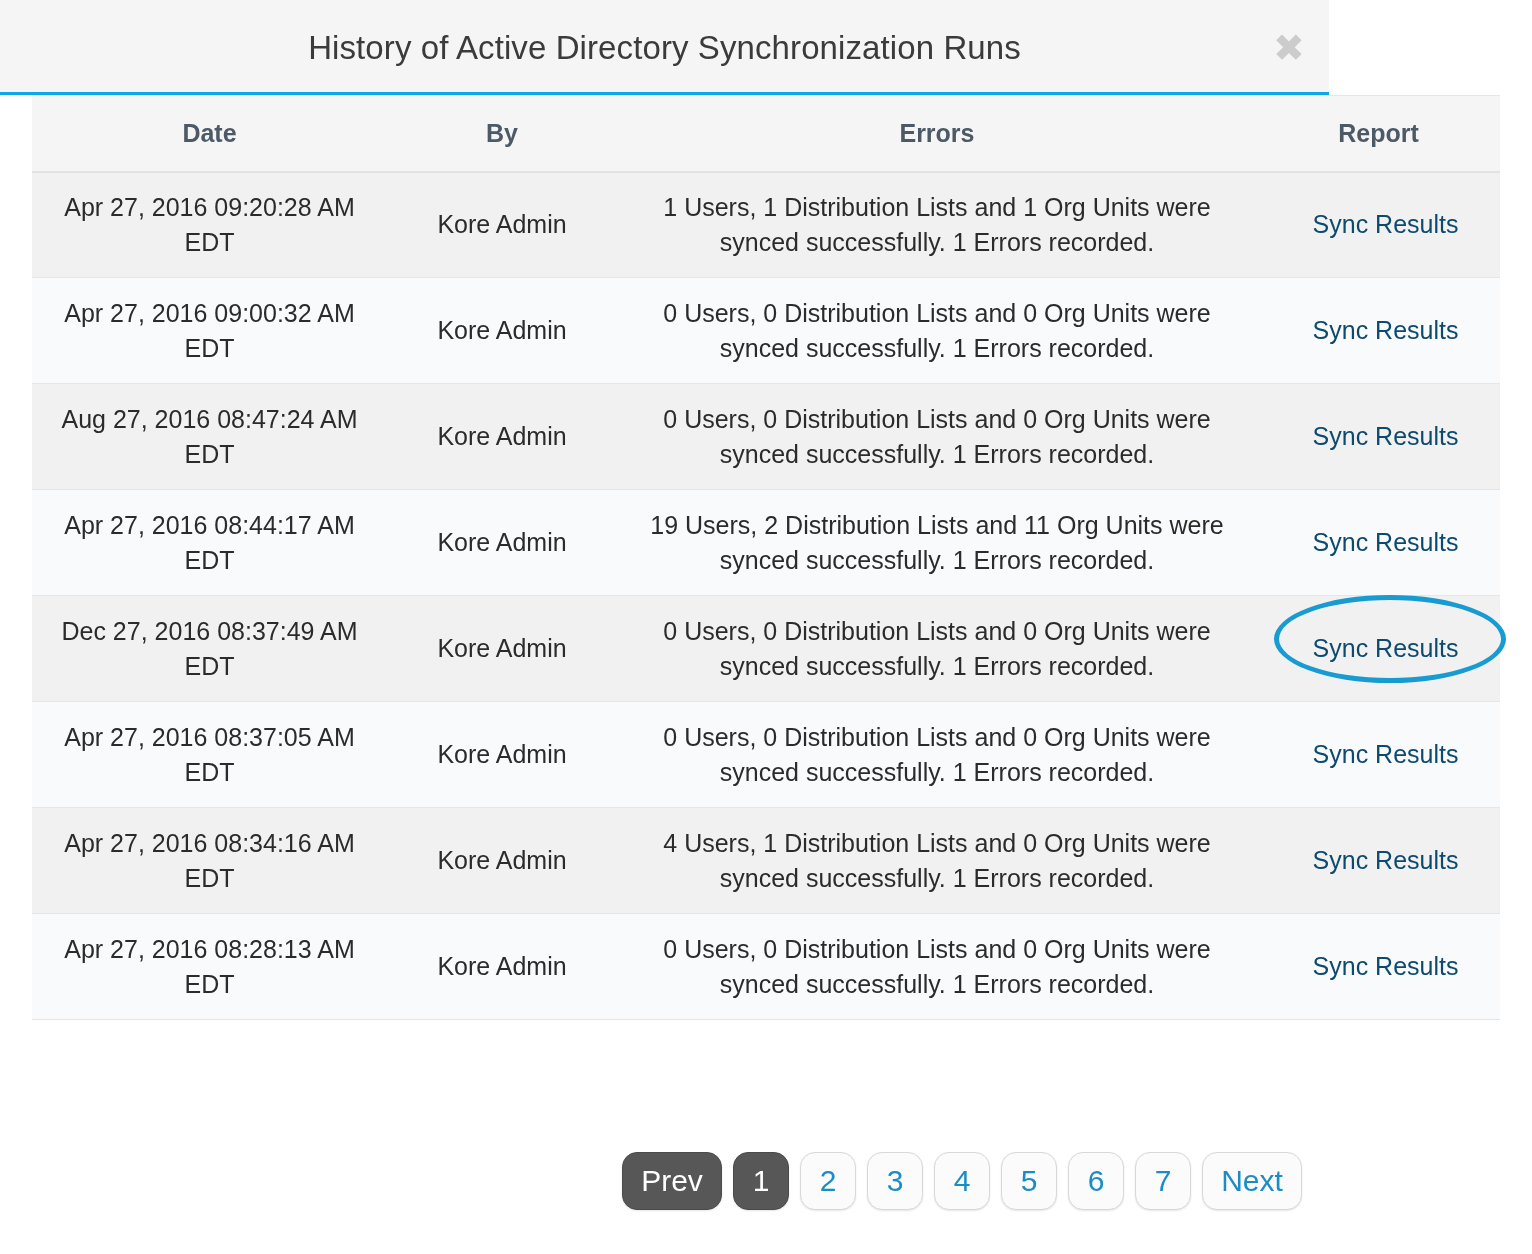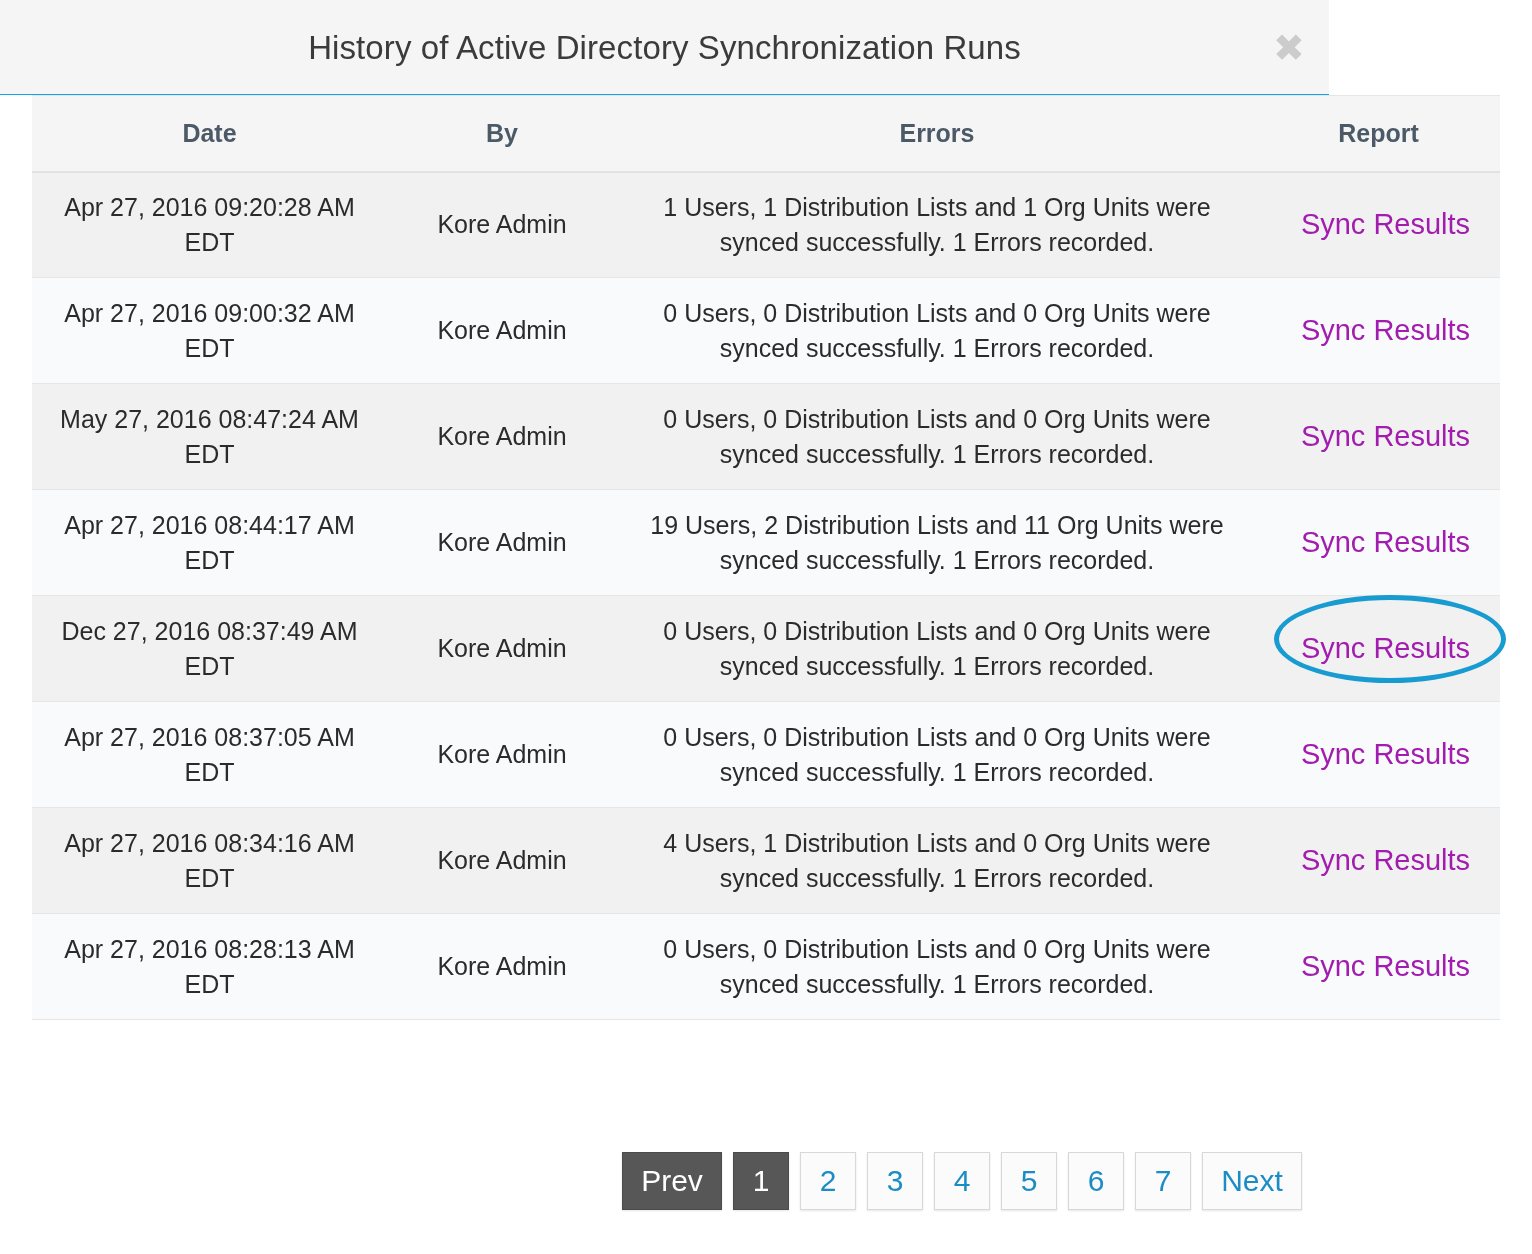--- a/index.html
+++ b/index.html
@@ -18,21 +18,21 @@
     height: 1254px;
     background: #ffffff;
   }
 
   
   .modal-header {
     position: relative;
     width: 1329px;
     height: 95px;
     background: #f5f5f5;
-    border-bottom: 1px solid #0ea5e9;
+    border-bottom: 3px solid #0ea5e9;
   }
   .modal-title {
     position: absolute;
     left: 0;
     right: 0;
     top: 28px;
     text-align: center;
     font-size: 33px;
     font-weight: 400;
     color: #3b3b3b;
@@ -99,23 +99,23 @@
     border-bottom: 1px solid #e6e6e6;
   }
 
   .history-table tbody tr.odd  td { background: #f1f1f1; }
   .history-table tbody tr.even td { background: #f9fafb; }
 
   .cell-date { padding-left: 18px !important; padding-right: 18px !important; }
   .cell-summary { padding-left: 16px !important; padding-right: 16px !important; }
 
   .sync-link {
-    color: #a21caf;
+    color: #0c4a6e;
     text-decoration: none;
-    font-size: 29px;
+    font-size: 25px;
     cursor: pointer;
     margin-left: 14px;
   }
 
   
   .highlight-ellipse {
     position: absolute;
     left: 1274px;
     top: 500px;
     width: 232px;
@@ -132,21 +132,21 @@
     right: 46px;
     bottom: 44px;
     display: flex;
     gap: 11px;
     align-items: flex-start;
   }
   .page-btn {
     min-width: 56px;
     height: 58px;
     padding: 0 14px;
-    border-radius: 0;
+    border-radius: 15px;
     font-size: 30px;
     line-height: 56px;
     text-align: center;
     cursor: pointer;
     user-select: none;
     border: 1px solid #d8d8d8;
     background: #fbfbfb;
     color: #1b8dc4;
     box-shadow: 0 1px 2px rgba(0,0,0,0.10);
     font-family: "Liberation Sans", sans-serif;
@@ -192,21 +192,21 @@
             <td class="cell-summary">1 Users, 1 Distribution Lists and 1 Org Units were synced successfully. 1 Errors recorded.</td>
             <td><a class="sync-link">Sync Results</a></td>
           </tr>
           <tr class="even">
             <td class="cell-date">Apr 27, 2016 09:00:32 AM EDT</td>
             <td>Kore Admin</td>
             <td class="cell-summary">0 Users, 0 Distribution Lists and 0 Org Units were synced successfully. 1 Errors recorded.</td>
             <td><a class="sync-link">Sync Results</a></td>
           </tr>
           <tr class="odd">
-            <td class="cell-date">May 27, 2016 08:47:24 AM EDT</td>
+            <td class="cell-date">Aug 27, 2016 08:47:24 AM EDT</td>
             <td>Kore Admin</td>
             <td class="cell-summary">0 Users, 0 Distribution Lists and 0 Org Units were synced successfully. 1 Errors recorded.</td>
             <td><a class="sync-link">Sync Results</a></td>
           </tr>
           <tr class="even">
             <td class="cell-date">Apr 27, 2016 08:44:17 AM EDT</td>
             <td>Kore Admin</td>
             <td class="cell-summary">19 Users, 2 Distribution Lists and 11 Org Units were synced successfully. 1 Errors recorded.</td>
             <td><a class="sync-link">Sync Results</a></td>
           </tr>

